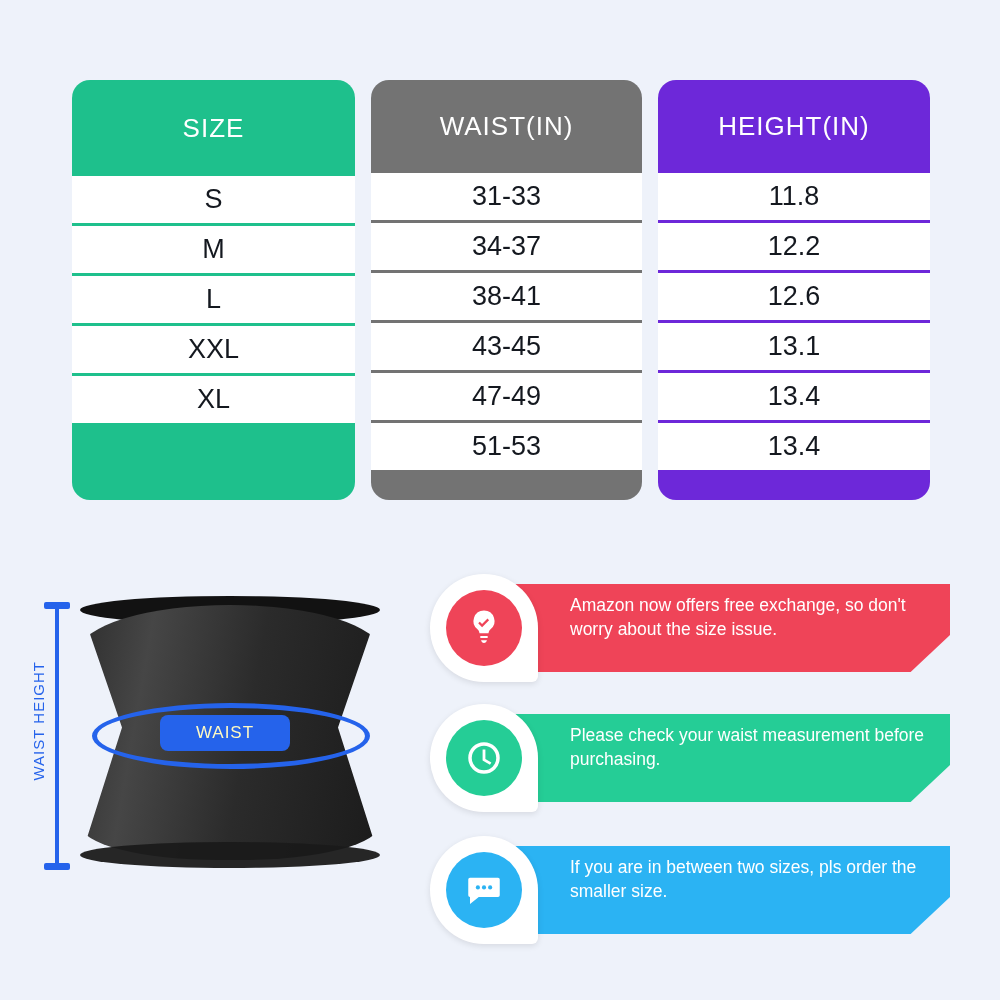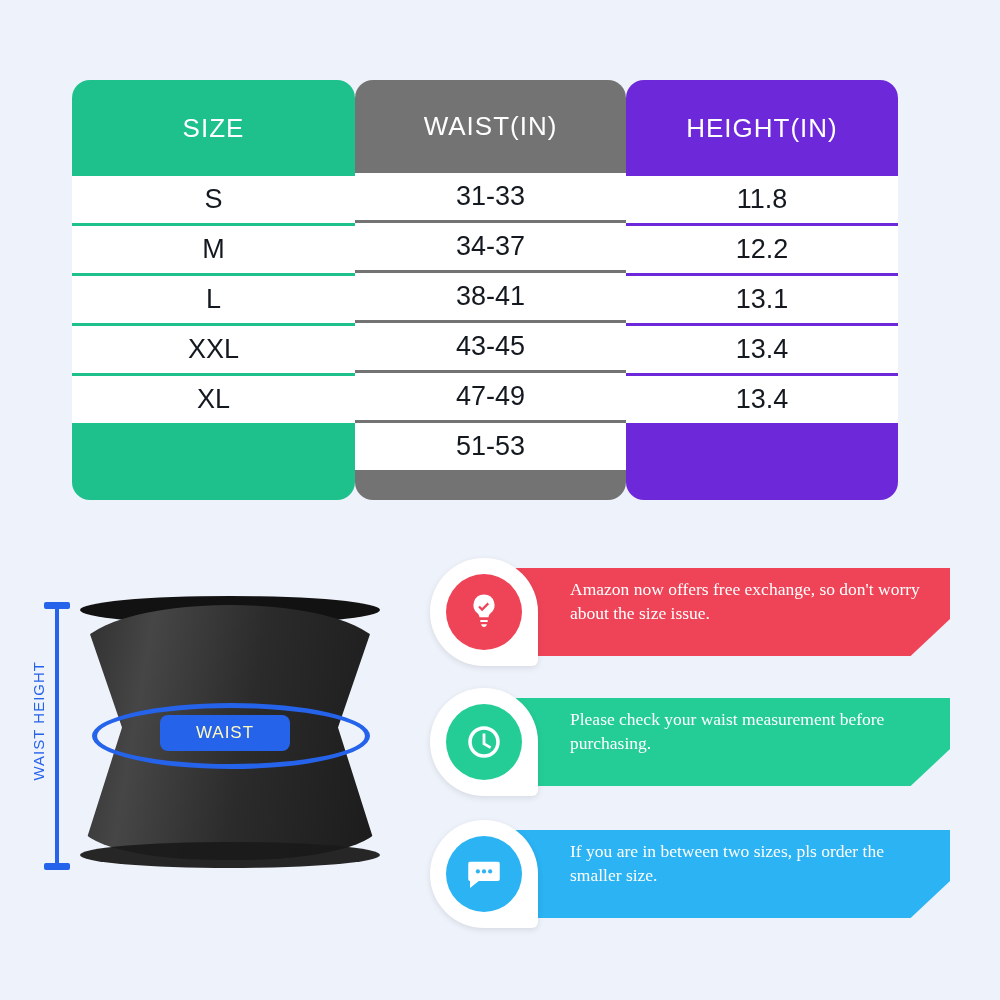--- a/index.html
+++ b/index.html
@@ -10,21 +10,21 @@
     overflow: hidden;
   }
   .page { position: relative; width: 1000px; height: 1000px; }
 
   
   .table-wrap {
     position: absolute;
     left: 72px; top: 80px;
     width: 856px; height: 420px;
     display: flex;
-    gap: 0;
+    gap: 16px;
   }
   .col {
     flex: 0 0 auto;
     border-radius: 18px;
     overflow: hidden;
     display: flex;
     flex-direction: column;
   }
   .col.size   { width: 283px; background: #1ec08c; }
   .col.waist  { width: 271px; background: #737373; }
@@ -126,22 +126,22 @@
     letter-spacing: 1px;
     writing-mode: vertical-rl;
     transform: rotate(180deg);
     background: #eef2fa;
     padding: 6px 2px;
   }
 
   
   .notes {
     position: absolute;
-    left: 430px; top: 548px;
-    width: 545px; height: 420px; font-family: Liberation Serif, serif;
+    left: 430px; top: 564px;
+    width: 545px; height: 420px;
   }
   .note { position: absolute; left: 0; width: 520px; height: 108px; }
   .note .ribbon {
     position: absolute;
     left: 28px; top: 10px;
     width: 492px; height: 88px;
     clip-path: polygon(0 0, 100% 0, 100% 58%, 92% 100%, 0 100%);
   }
   .note.one   .ribbon { background: #ef4458; }
   .note.two   .ribbon { background: #25cd96; }
@@ -207,20 +207,21 @@
         <div class="cell">47-49</div>
         <div class="cell">51-53</div>
       </div>
     </div>
 
     <div class="col height">
       <div class="col-head">HEIGHT(IN)</div>
       <div class="cells">
         <div class="cell">11.8</div>
         <div class="cell">12.2</div>
+        <div class="cell">12.6</div>
         <div class="cell">13.1</div>
         <div class="cell">13.4</div>
         <div class="cell">13.4</div>
       </div>
     </div>
 
   </div>
 
   <div class="product">
     <div class="height-bar">

